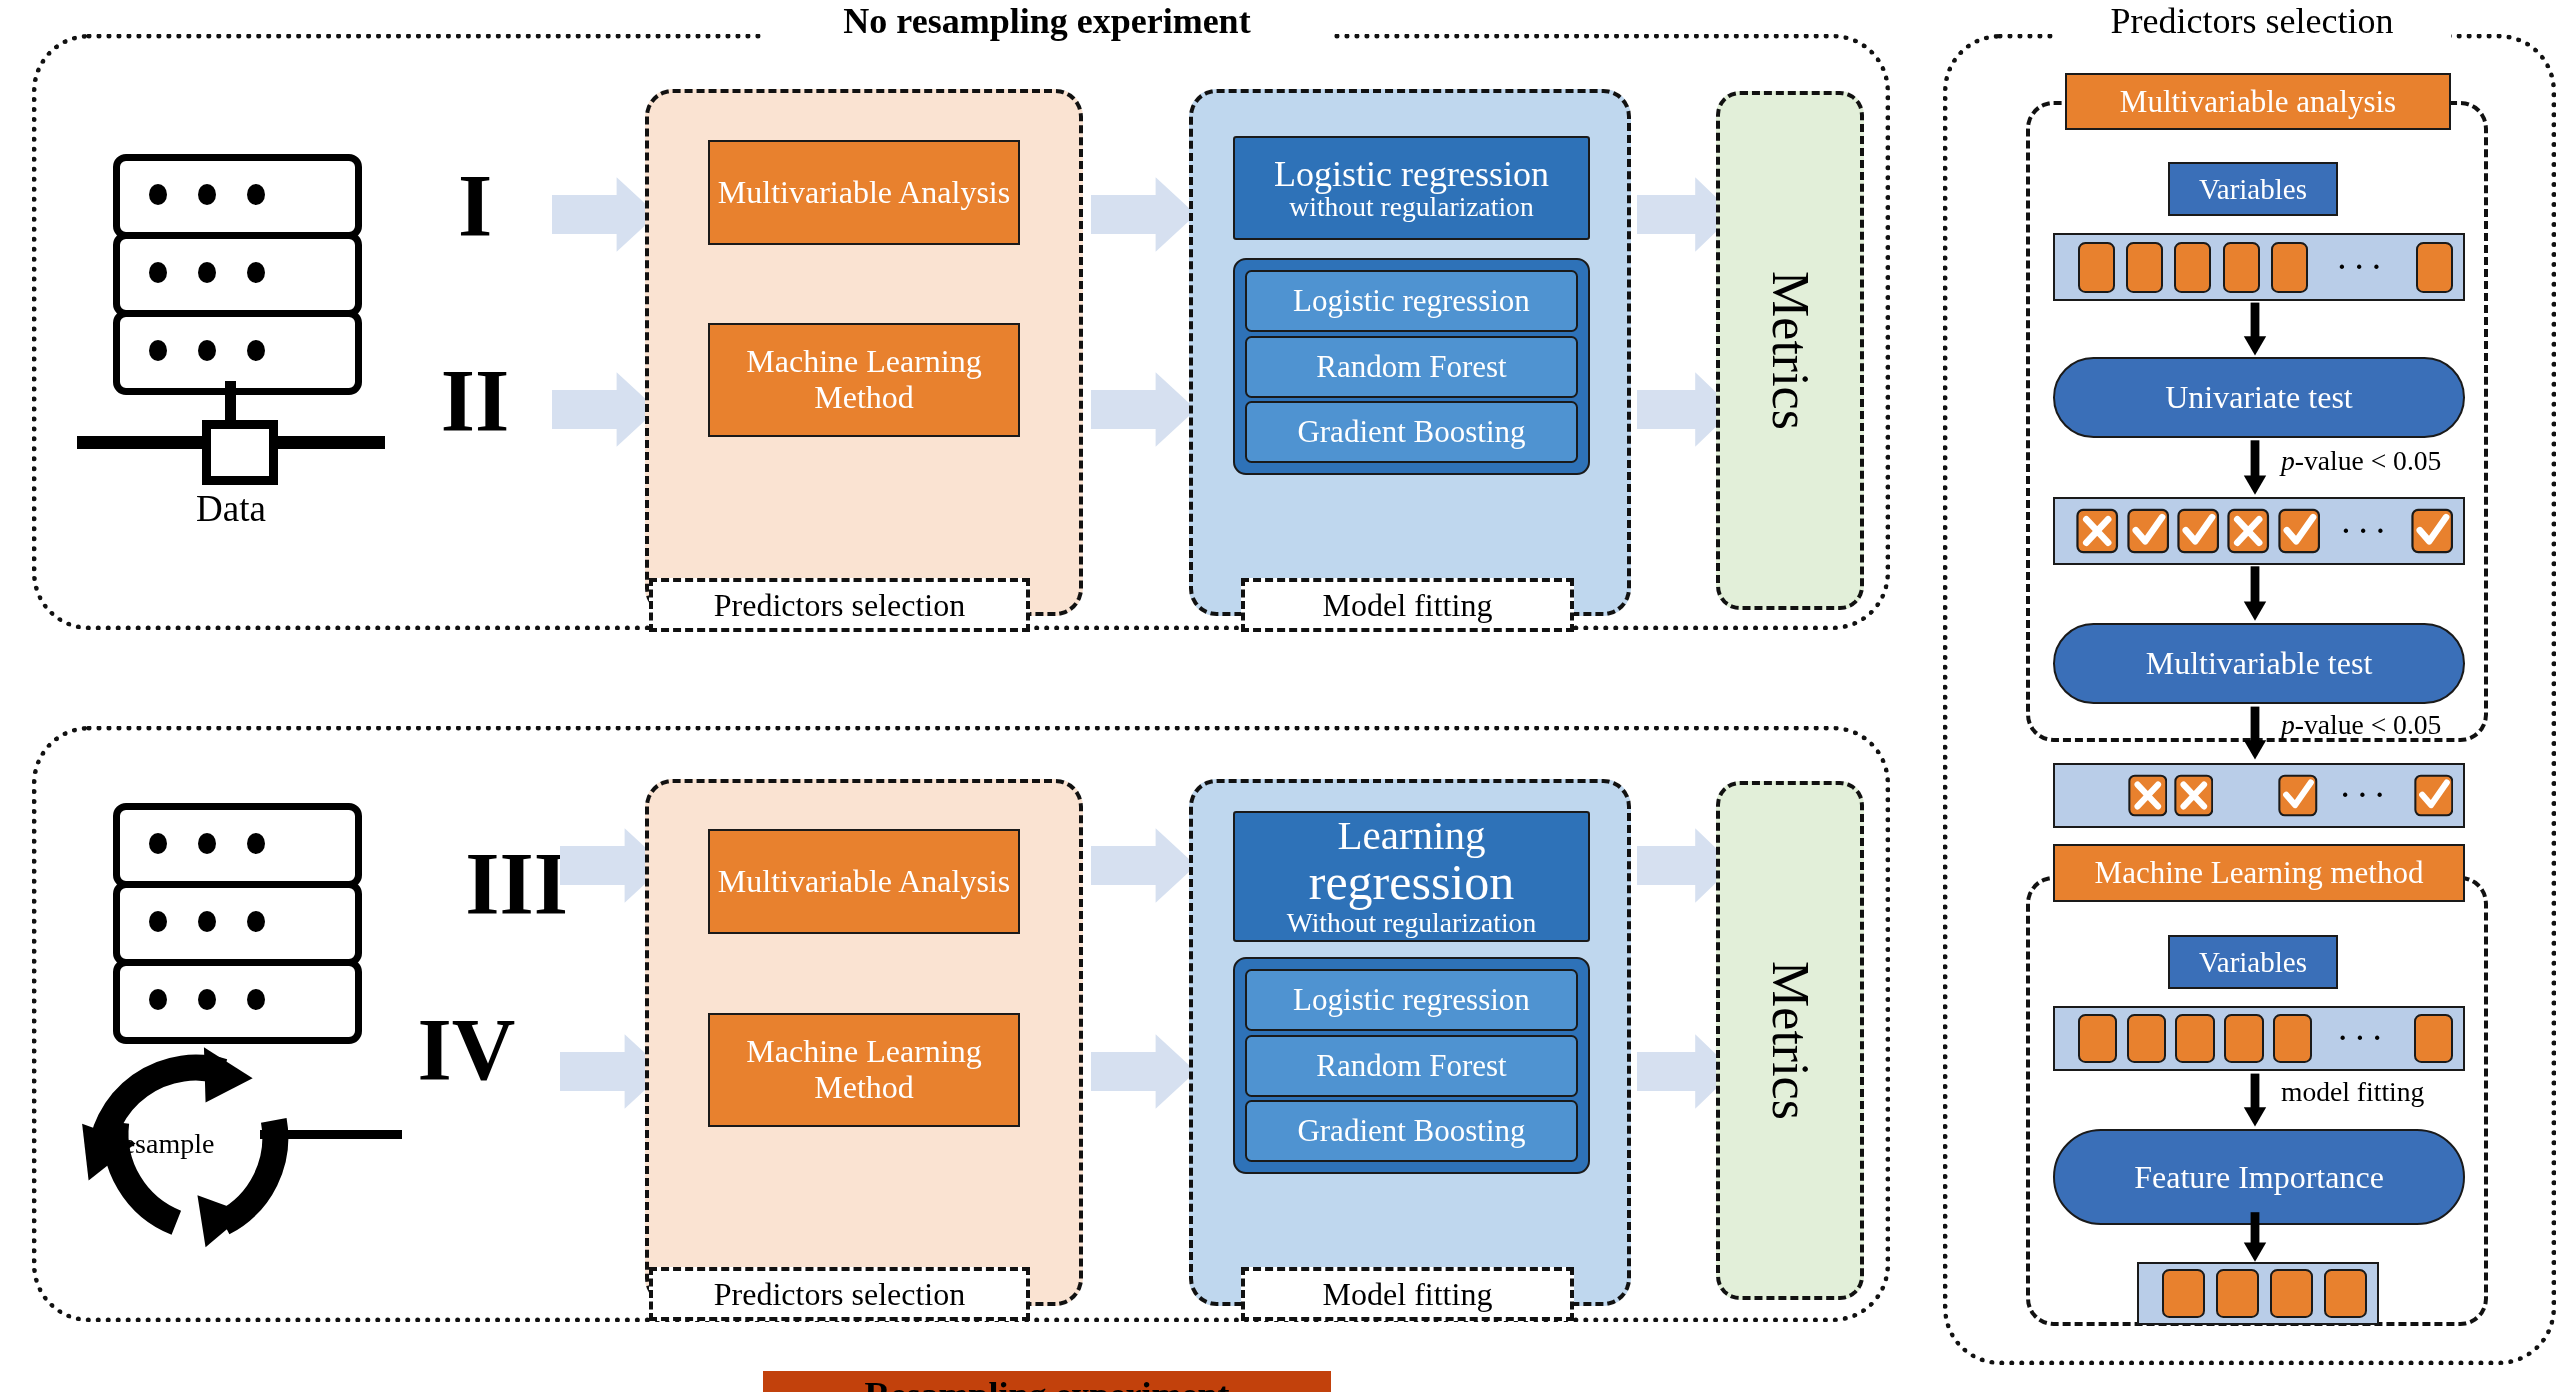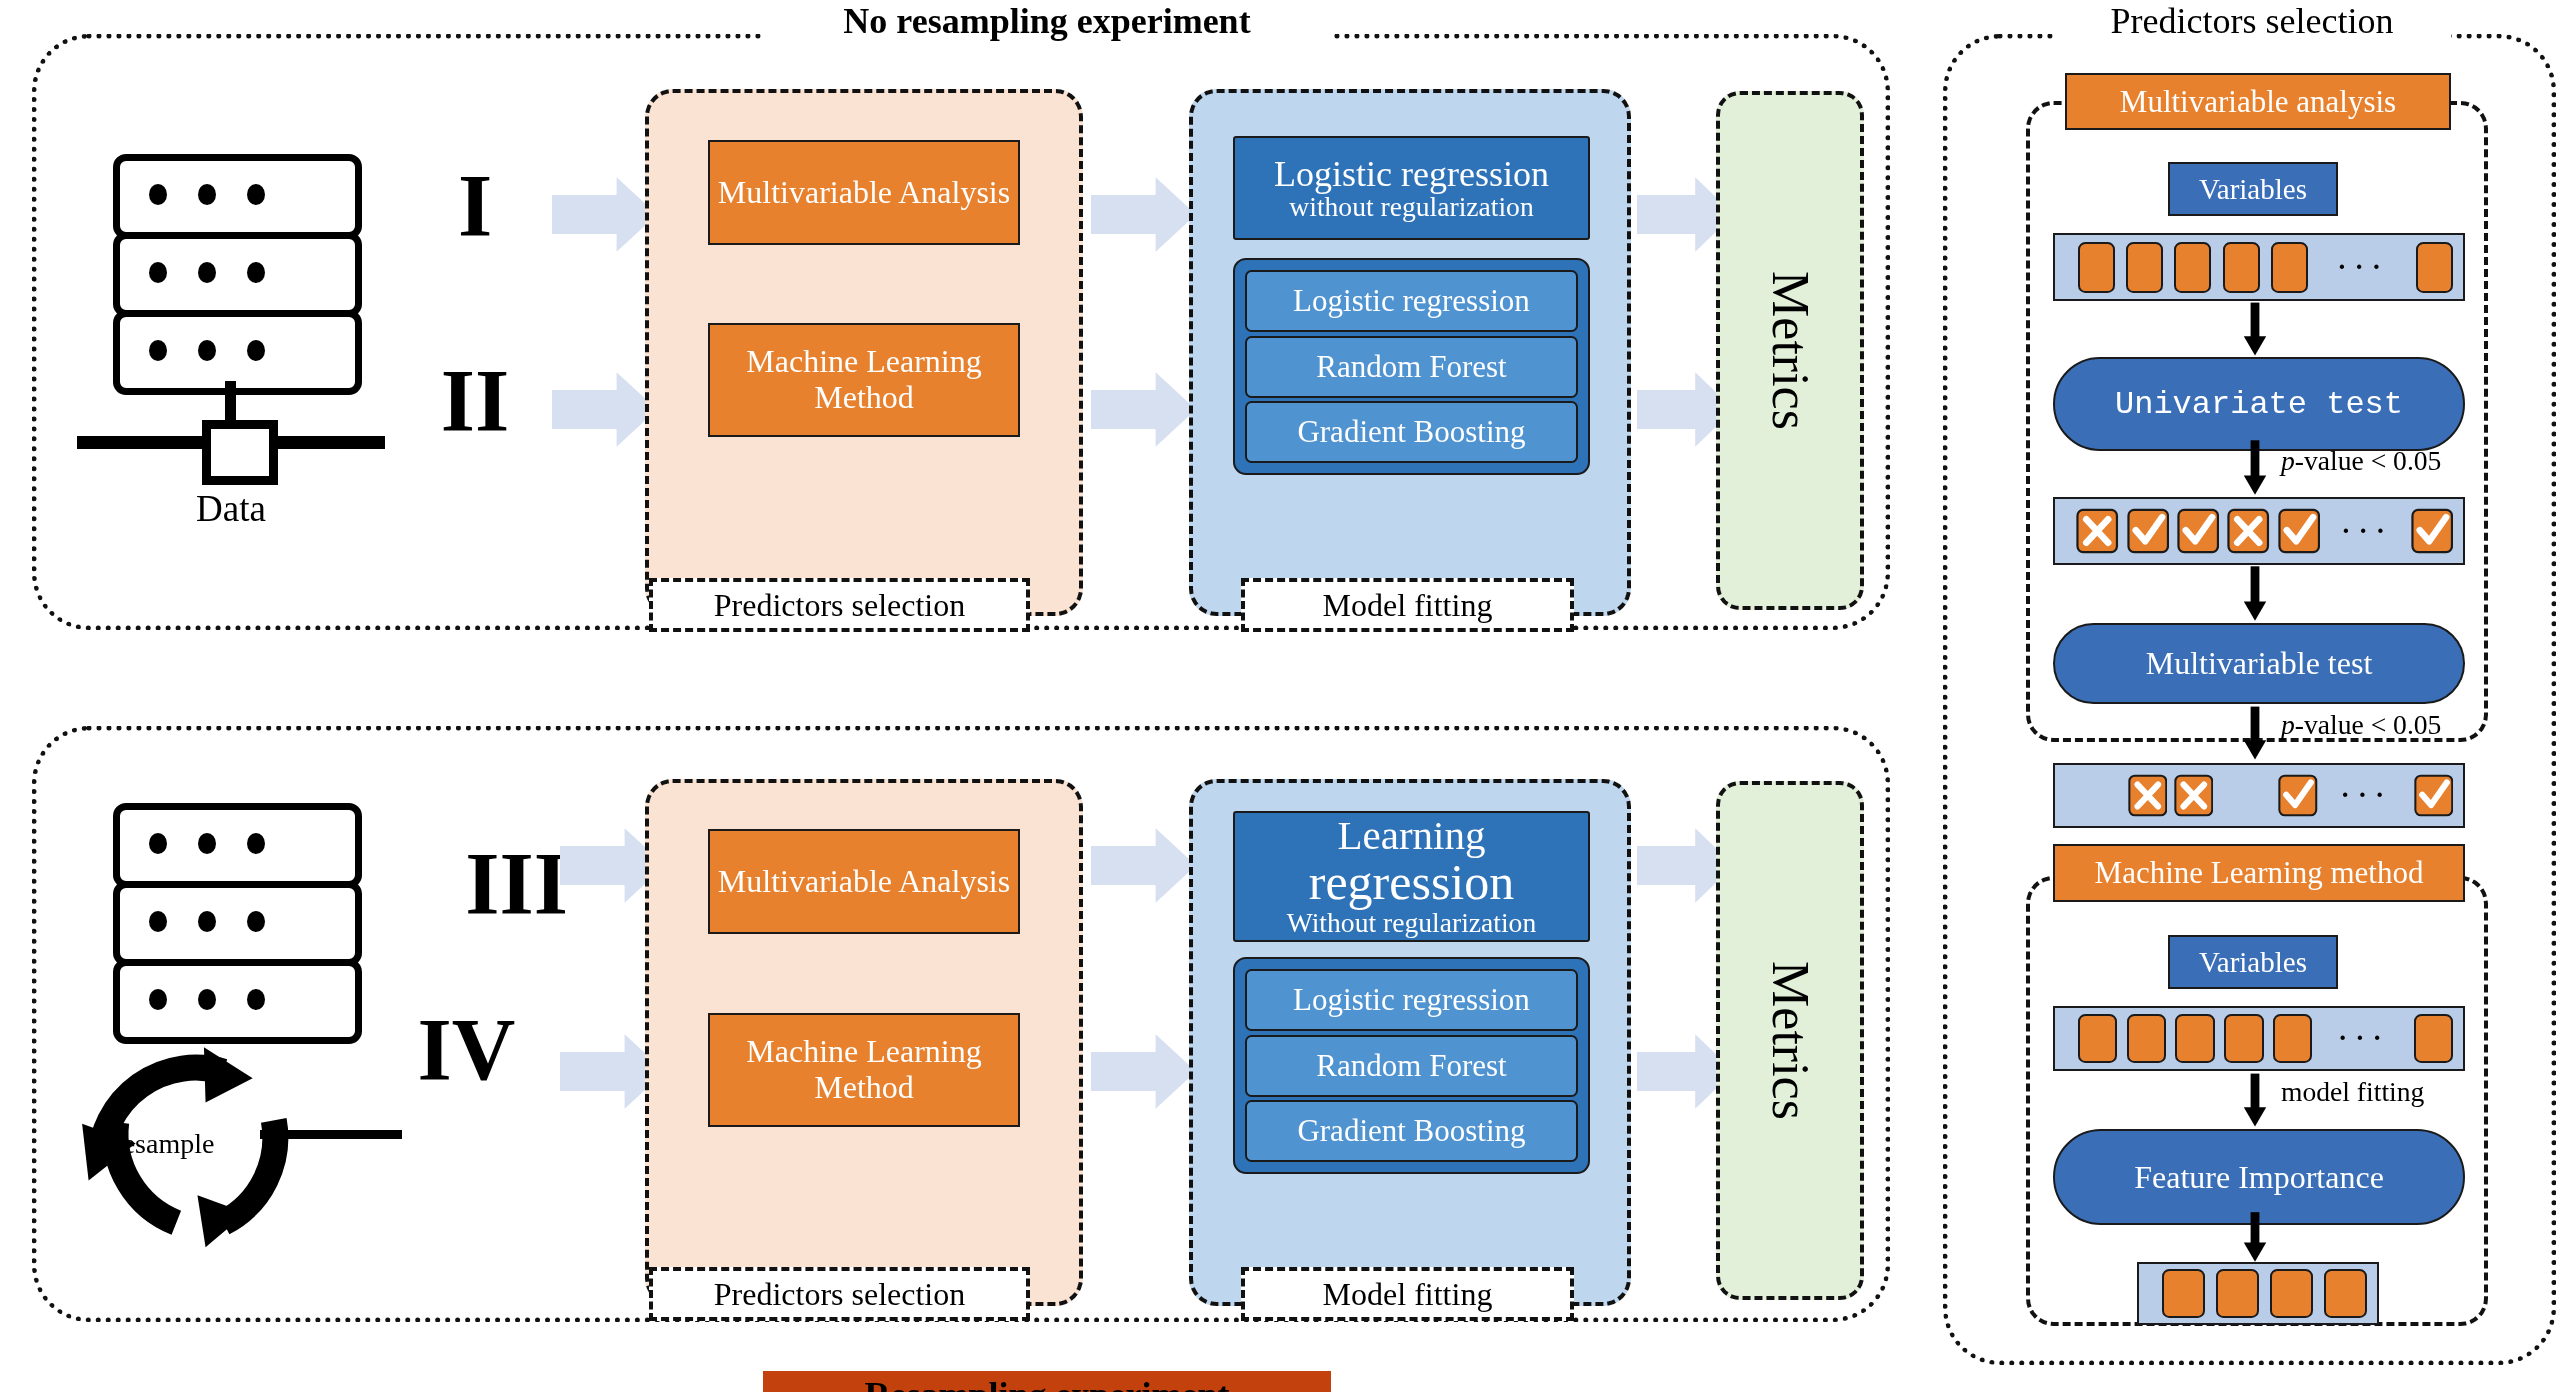--- a/index.html
+++ b/index.html
@@ -245,21 +245,21 @@
   <div class="rp-chip" style="width:37px;height:47px;margin-left:11.4px;"></div>
   <div class="rp-dots" style="margin-left:27.6px;">···</div>
   <div class="rp-chip" style="width:37px;height:47px;margin-left:29px;"></div>
 </div>
 
 <svg class="abs" style="left:2239px;top:302px;width:32px;height:54px;" viewBox="0 0 40 66">
   <line x1="20" y1="0" x2="20" y2="44" stroke="#000" stroke-width="11"></line>
   <polygon points="6,42 34,42 20,66" fill="#000"></polygon>
 </svg>
 
-<div class="abs rp-pill" style="left:2053px;top:357px;width:412px;height:94px;font-family:Liberation Mono, monospace;">Univariate test</div>
+<div class="abs rp-pill" style="left:2053px;top:357px;width:412px;height:81px;">Univariate test</div>
 
 <svg class="abs" style="left:2239px;top:440px;width:32px;height:55px;" viewBox="0 0 40 68">
   <line x1="20" y1="0" x2="20" y2="46" stroke="#000" stroke-width="11"></line>
   <polygon points="6,44 34,44 20,68" fill="#000"></polygon>
 </svg>
 <div class="rp-arrowlabel" style="left:2281px;top:445px;">
   <i>p</i><span>-value &lt; 0.05</span>
 </div>
 
 <div class="abs rp-tray" style="left:2053px;top:497px;width:412px;height:68px;padding:0 9.7px;">

